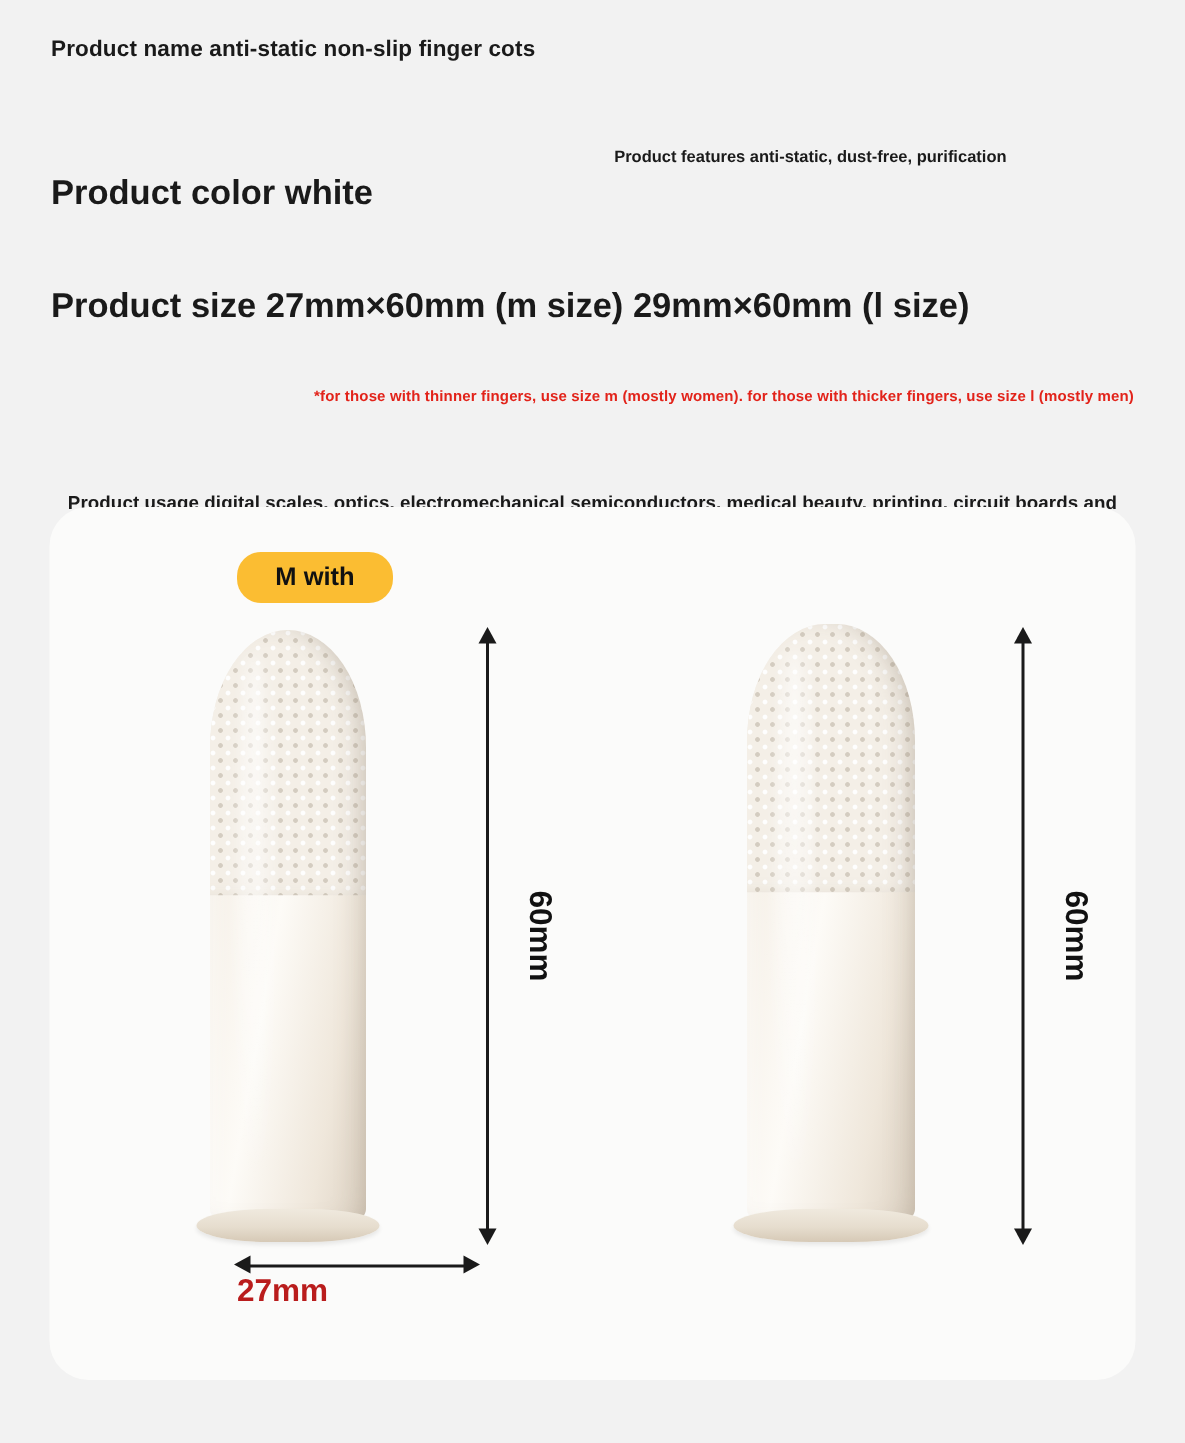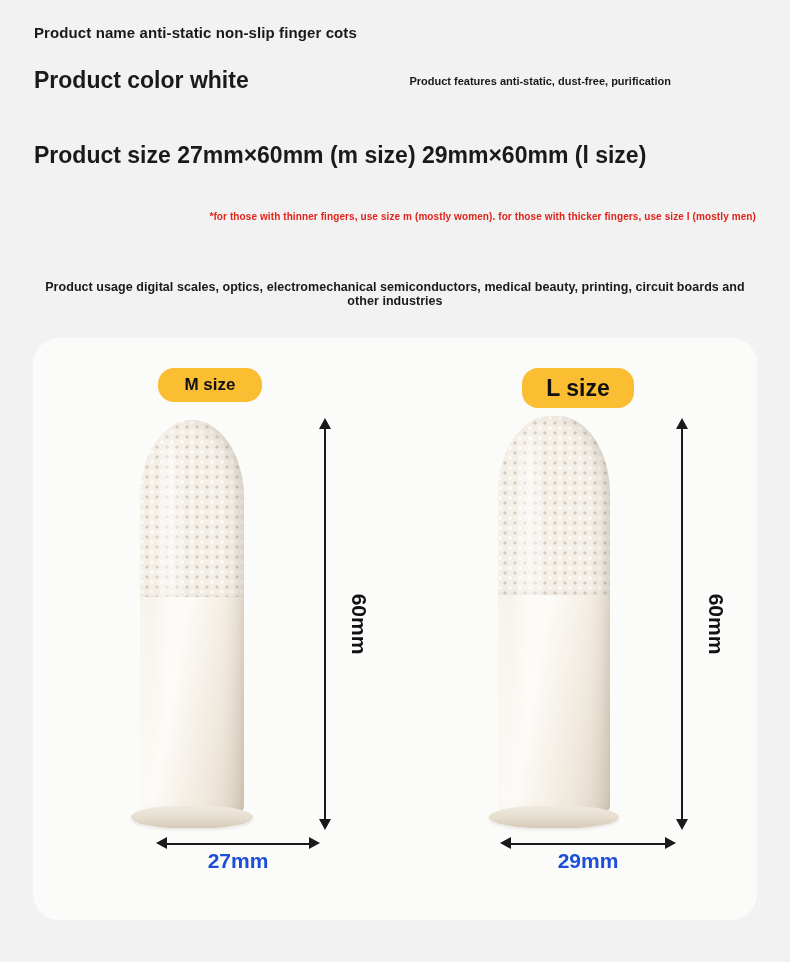--- a/index.html
+++ b/index.html
@@ -41,20 +41,21 @@
   }
   .t-material {
     font-size: 17.5px;
     font-weight: bold;
     white-space: nowrap;
   }
   .t-color {
     font-size: 23px;
     font-weight: bold;
     white-space: nowrap;
+    margin-top: 48px;
   }
   .t-features {
     font-size: 11px;
     font-weight: bold;
     white-space: nowrap;
   }
   .t-size {
     font-size: 23px;
     font-weight: bold;
     white-space: nowrap;
@@ -233,24 +234,23 @@
     width: 0; height: 0;
     border-top: 6.5px solid transparent;
     border-bottom: 6.5px solid transparent;
   }
   .h-arrow-left { left: -2px; border-right: 11px solid #1a1a1a; }
   .h-arrow-right { right: -2px; border-left: 11px solid #1a1a1a; }
   .h-label {
     position: absolute;
     top: 13px;
     left: 0; right: 0;
-    text-align: center;
     font-size: 21px;
     font-weight: bold;
-    color: #1d4ed8;
+    color: #b91c1c;
   }
 </style>
 </head>
 <body>
 
 <div class="spec-block">
 
   <div class="spec-row row-1">
     <div class="cell-left">
       <div class="t-name">Product name anti-static non-slip finger cots</div>
@@ -271,21 +271,21 @@
   </div>
 
   <div class="note">*for those with thinner fingers, use size m (mostly women). for those with thicker fingers, use size l (mostly men)</div>
 
   <div class="usage">Product usage digital scales, optics, electromechanical semiconductors, medical beauty, printing, circuit boards and other industries</div>
 </div>
 
 <div class="photo-card">
 
   <div class="panel panel-m">
-    <div class="size-badge badge-m">M size</div>
+    <div class="size-badge badge-m">M with</div>
 
     <div class="cot cot-m">
       <div class="cot-body">
         <div class="cot-textured"></div>
         <div class="cot-sheen"></div>
       </div>
       <div class="cot-rim"></div>
     </div>
 
     <div class="v-measure v-m">
@@ -297,38 +297,31 @@
 
     <div class="h-measure h-m">
       <div class="h-line"></div>
       <div class="h-arrow-left"></div>
       <div class="h-arrow-right"></div>
       <div class="h-label">27mm</div>
     </div>
   </div>
 
   <div class="panel panel-l">
-    <div class="size-badge badge-l">L size</div>
 
     <div class="cot cot-l">
       <div class="cot-body">
         <div class="cot-textured"></div>
         <div class="cot-sheen"></div>
       </div>
       <div class="cot-rim"></div>
     </div>
 
     <div class="v-measure v-l">
       <div class="v-line"></div>
       <div class="v-arrow-up"></div>
       <div class="v-arrow-down"></div>
       <div class="v-label">60mm</div>
     </div>
 
-    <div class="h-measure h-l">
-      <div class="h-line"></div>
-      <div class="h-arrow-left"></div>
-      <div class="h-arrow-right"></div>
-      <div class="h-label">29mm</div>
-    </div>
   </div>
 
 </div>
 
 </body></html>

